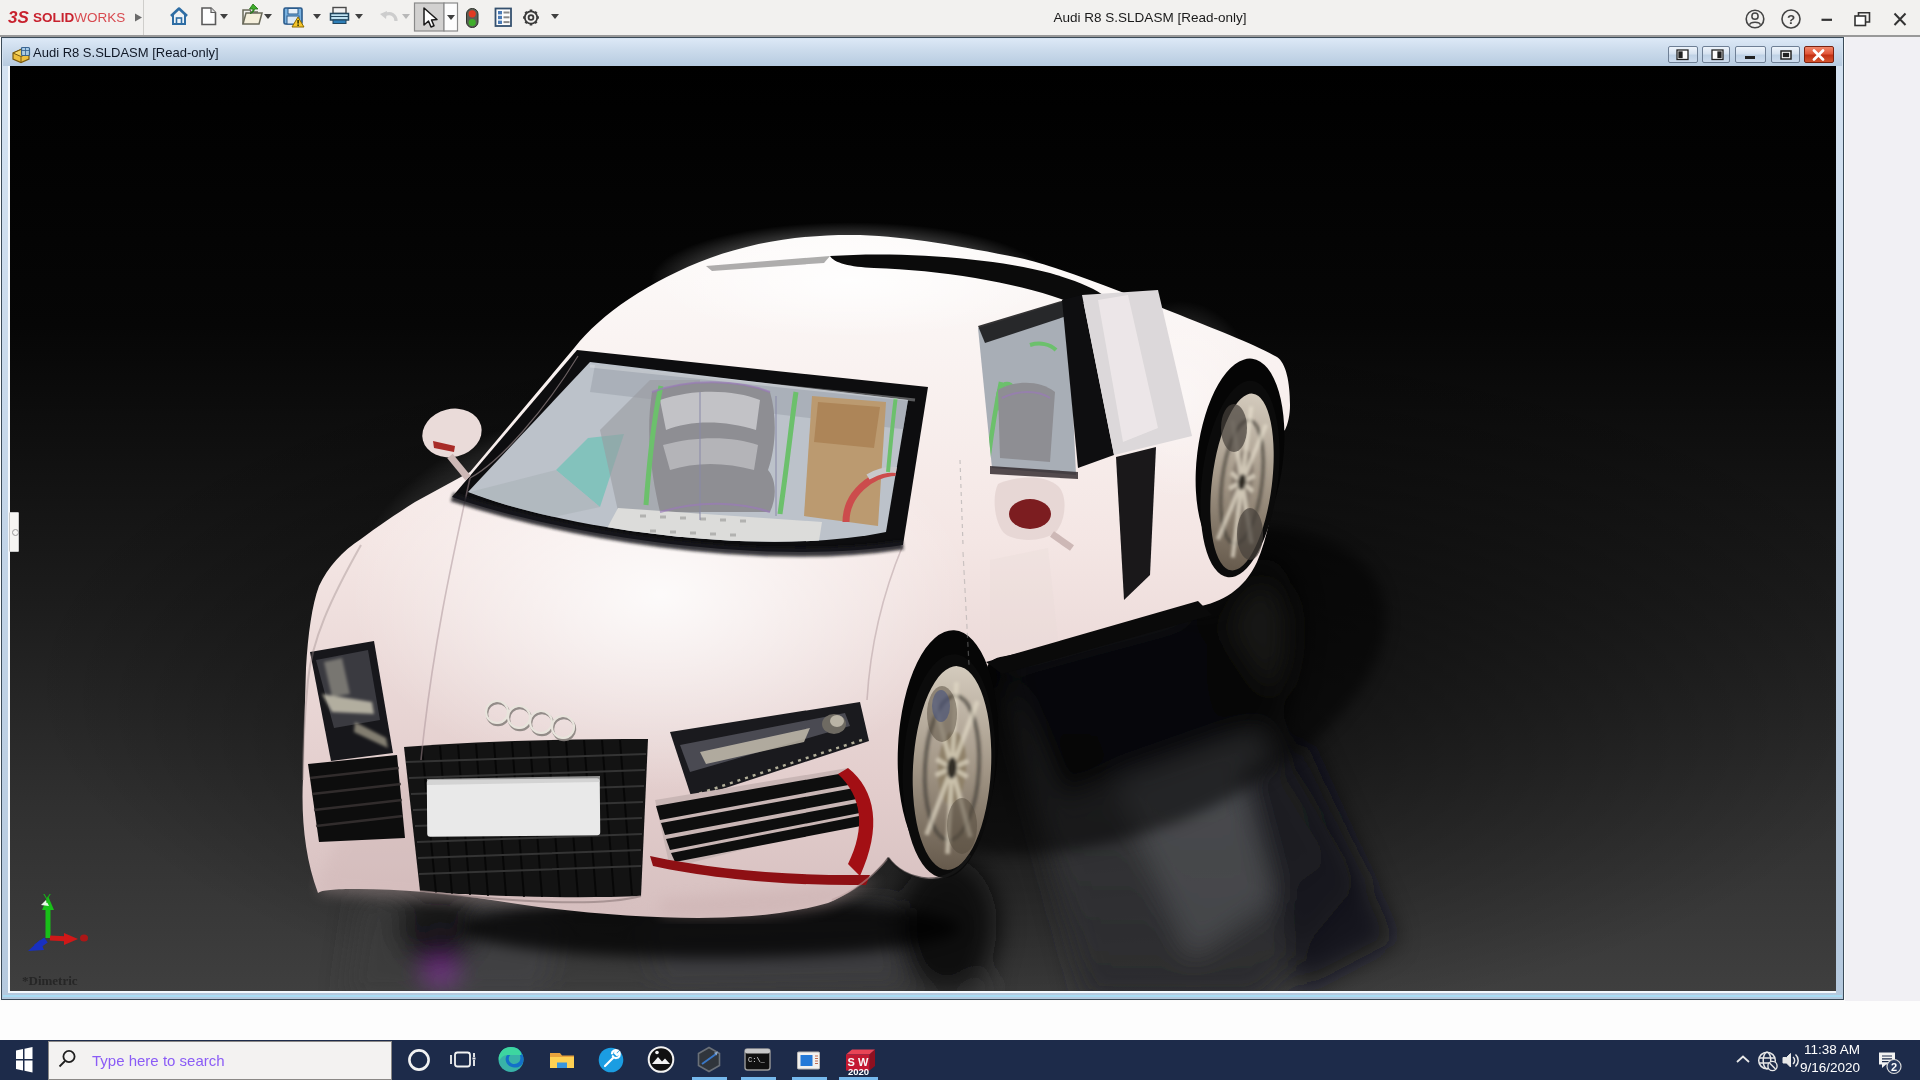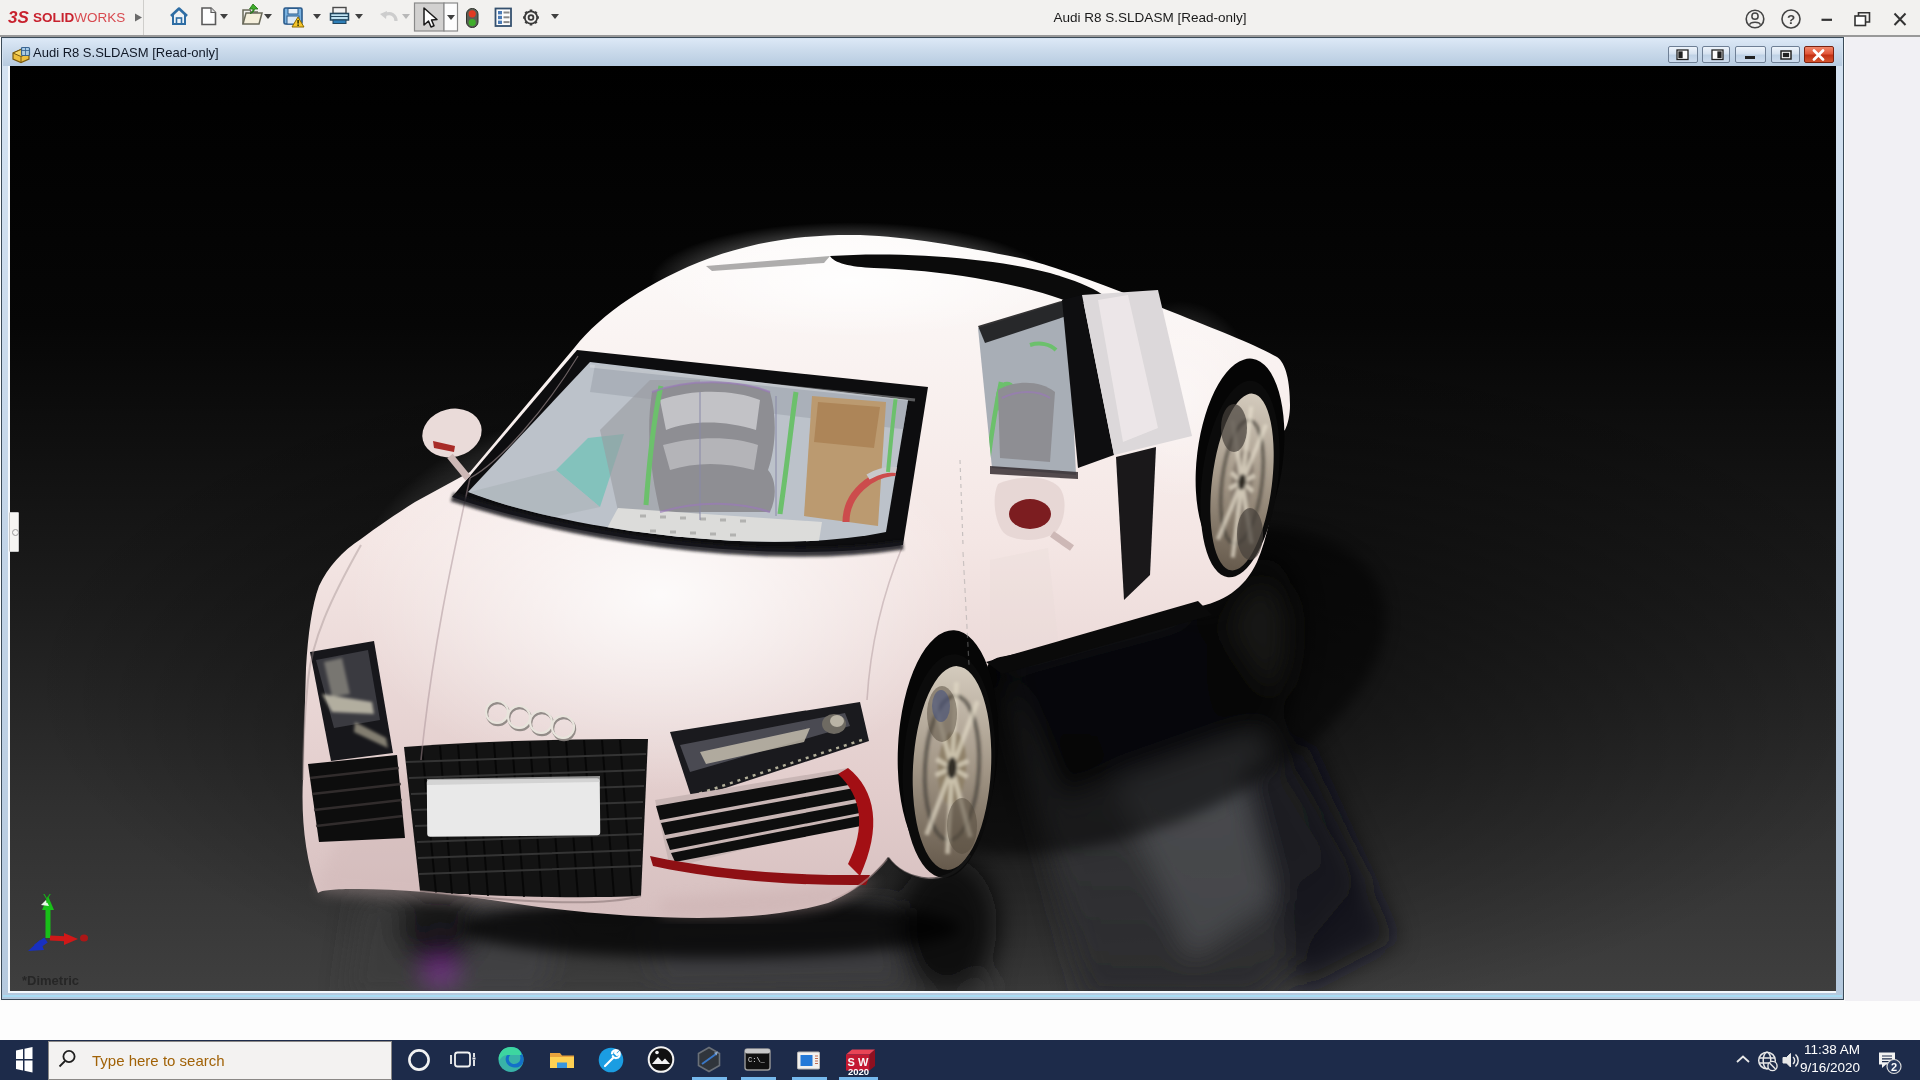--- a/index.html
+++ b/index.html
@@ -12,25 +12,25 @@
 #innertitle span{position:absolute;left:30px;top:6px;}
 #viewport{left:10px;top:66px;width:1826px;height:927px;background:
   radial-gradient(ellipse 52% 40% at 53% 66%, rgba(0,0,0,0.72), rgba(0,0,0,0) 100%),
   linear-gradient(180deg,#000 0%,#060606 28%,#1c1c1c 58%,#303030 80%,#3f3f3f 100%);
   overflow:hidden;}
 #sidetab{left:9px;top:512px;width:10px;height:40px;background:#f6f5f3;border:1px solid #c8c8c8;box-sizing:border-box;border-radius:1px;}
 #sidetab div{position:absolute;left:2px;top:16px;width:5px;height:5px;border:1px solid #9a9a9a;border-radius:50%;}
 #taskpane{left:1845px;top:37px;width:75px;height:964px;background:#f1f0f4;}
 #whitestrip{left:0px;top:1001px;width:1920px;height:39px;background:#fdfdfd;}
 #taskbar{left:0;top:1040px;width:1920px;height:40px;background:#1d2b4a;}
-#dimetric{left:22px;top:973px;font-size:13px;font-weight:bold;color:#262626;}
+#dimetric{left:22px;top:973px;font-size:13px;font-weight:bold;color:#262626;font-family:Liberation Serif, serif;}
 .vsep{position:absolute;top:0;width:1px;height:35px;background:#cfcecb;}
 .wbtn{position:absolute;top:46px;height:17px;background:linear-gradient(180deg,#eef4fb 0%,#d6e2f0 45%,#bfd2e6 55%,#cddcee 100%);border:1px solid #6e7f95;border-radius:2px;box-sizing:border-box;}
 #searchbox{left:48px;top:1041px;width:344px;height:39px;background:#f3f2f1;border:1px solid #8a8886;box-sizing:border-box;}
-#searchbox span{position:absolute;left:43px;top:10px;font-size:15px;color:#a16207;text-align:center;}
+#searchbox span{position:absolute;left:43px;top:10px;font-size:15px;color:#8b5cf6;text-align:center;}
 </style>
 </head>
 <body>
 <div class="abs" id="topbar"></div>
 <div class="abs" id="titlebox">Audi R8 S.SLDASM [Read-only]</div>
 
 <svg class="abs" id="swlogo" width="140" height="28" viewBox="0 0 140 28">
   <text x="2" y="19" font-size="17" font-weight="bold" font-style="italic" fill="#c8222e" font-family="Liberation Sans,sans-serif">3S</text>
   <text x="27" y="18" font-size="13.5" font-weight="bold" fill="#c8222e" font-family="Liberation Sans,sans-serif">SOLID<tspan font-weight="normal" fill="#d84a50">WORKS</tspan></text>
   <path d="M129 9.5 L136 13.5 L129 17.5 Z" fill="#6a6a6a"></path>

